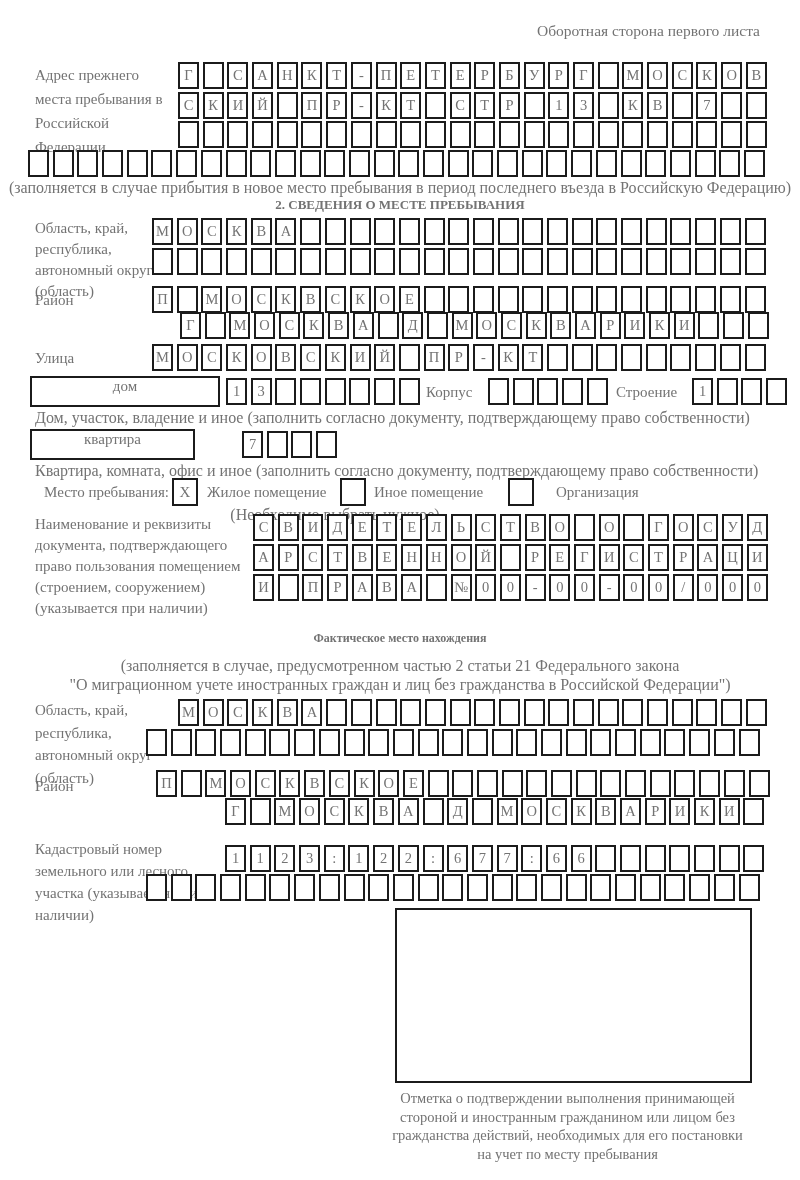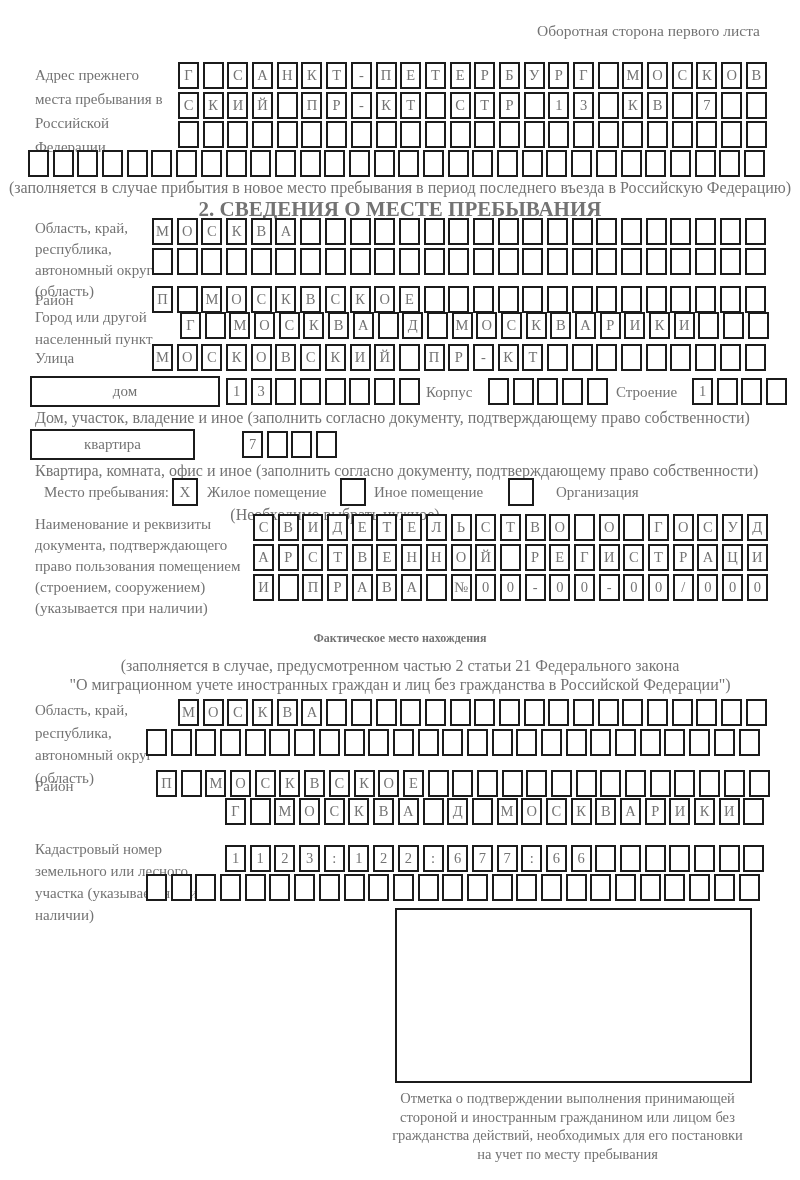--- a/index.html
+++ b/index.html
@@ -14,21 +14,21 @@
   .center{text-align:center;width:800px;left:0;}
   .bold{font-weight:bold;}
   .cells{display:flex;gap:3.7px;}
   .cell{
     flex:0 0 auto;width:21px;height:27px;box-sizing:border-box;
     border:2px solid #1b1b1b;display:flex;align-items:center;justify-content:center;
     font-size:14.5px;background:#fff;
   }
   .wbox{
     box-sizing:border-box;height:31px;border:2px solid #1b1b1b;
-    display:flex;align-items:center;justify-content:center;font-size:15px;background:#fff;
+    display:flex;justify-content:center;font-size:15px;background:#fff;
   }
   .chk{
     box-sizing:border-box;width:26px;height:28px;border:2px solid #1b1b1b;
     display:flex;align-items:center;justify-content:center;font-size:15px;background:#fff;
   }
   .stamp{box-sizing:border-box;border:2px solid #1b1b1b;background:#fff;}
 </style>
 </head>
 <body>
 
@@ -142,21 +142,21 @@
       <span class="cell"></span>
       <span class="cell"></span>
       <span class="cell"></span>
       <span class="cell"></span>
       <span class="cell"></span>
       <span class="cell"></span>
       <span class="cell"></span>
     </div>
   <div class="abs cap center" style="top:179px">(заполняется в случае прибытия в новое место пребывания в период последнего въезда в Российскую Федерацию)</div>
 
-  <div class="abs center bold" style="top:197px;font-size:21px">2. СВЕДЕНИЯ О МЕСТЕ ПРЕБЫВАНИЯ</div>
+  <div class="abs center bold" style="top:197px;font-size:13px">2. СВЕДЕНИЯ О МЕСТЕ ПРЕБЫВАНИЯ</div>
 
   <div class="abs lbl" style="left:35px;top:218px;width:120px">Область, край, республика, автономный округ (область)</div>
   <div class="cells abs" style="left:152px;top:218px">
       <span class="cell">М</span>
       <span class="cell">О</span>
       <span class="cell">С</span>
       <span class="cell">К</span>
       <span class="cell">В</span>
       <span class="cell">А</span>
       <span class="cell"></span>
@@ -229,21 +229,20 @@
       <span class="cell"></span>
       <span class="cell"></span>
       <span class="cell"></span>
       <span class="cell"></span>
       <span class="cell"></span>
       <span class="cell"></span>
       <span class="cell"></span>
       <span class="cell"></span>
     </div>
 
-  <div class="abs lbl" style="left:35px;top:306px;width:142px;line-height:22px">Город или другой населенный пункт</div>
   <div class="cells abs" style="left:180px;top:312px">
       <span class="cell">Г</span>
       <span class="cell"></span>
       <span class="cell">М</span>
       <span class="cell">О</span>
       <span class="cell">С</span>
       <span class="cell">К</span>
       <span class="cell">В</span>
       <span class="cell">А</span>
       <span class="cell"></span>

